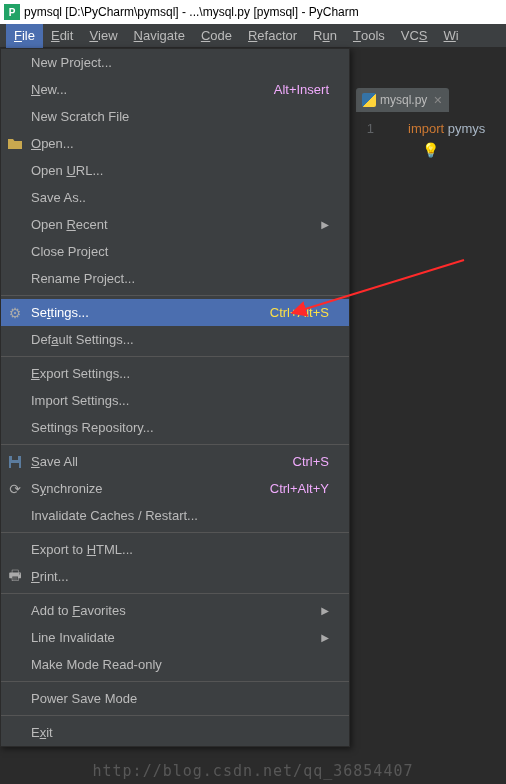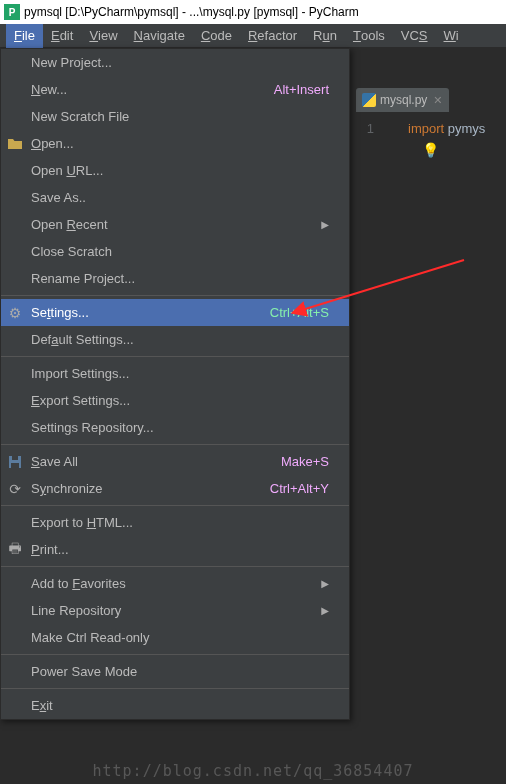--- a/index.html
+++ b/index.html
@@ -7,21 +7,21 @@
   .title-bar { height:24px; background:#fff; display:flex; align-items:center; font-size:12px; color:#000; padding-left:4px; }
   .title-bar .app-icon { width:16px; height:16px; background:#21a366; margin-right:4px; display:flex; align-items:center; justify-content:center; color:#fff; font-size:10px; font-weight:bold; }
   .menu-bar { height:24px; background:#3c3f41; display:flex; align-items:center; padding-left:6px; font-size:13px; color:#bbb; border-bottom:1px solid #2b2b2b; }
   .menu-bar .menu-item { padding:0 8px; height:24px; display:flex; align-items:center; cursor:default; }
   .menu-bar .menu-item.open { background:#4b6eaf; color:#fff; }
   .menu-bar .mn { text-decoration:underline; }
   .dropdown { position:absolute; top:48px; left:0; width:350px; background:#3c3f41; border:1px solid #2b2b2b; box-shadow:2px 2px 6px rgba(0,0,0,.5); z-index:10; }
   .dropdown .item { display:flex; align-items:center; height:27px; font-size:13px; color:#bbb; padding-left:30px; padding-right:20px; position:relative; }
   .dropdown .item.highlighted { background:#4b6eaf; color:#fff; }
   .dropdown .item .shortcut { margin-left:auto; color:#f0abfc; font-size:13px; }
-  .dropdown .item.highlighted .shortcut { color:#86efac; }
+  .dropdown .item.highlighted .shortcut { color:#fde047; }
   .dropdown .sep { height:1px; background:#555; margin:3px 0; }
   .dropdown .item .icon { position:absolute; left:6px; width:16px; height:16px; display:flex; align-items:center; justify-content:center; }
   .dropdown .item .sub-arrow { margin-left:auto; color:#aaa; font-size:10px; }
   .folder-icon svg path { fill:#c9a84f; }
   .gear-icon { color:#aaa; font-size:14px; }
   .save-icon svg rect.outer { fill:#5b7c9e; }
   .save-icon svg rect.inner { fill:#3c3f41; }
   .sync-icon { color:#aaa; font-size:14px; }
   .print-icon { color:#aaa; font-size:14px; }
   .editor-area { position:absolute; top:48px; left:350px; right:0; bottom:0; background:#2b2b2b; }
@@ -82,80 +82,83 @@
       <span>Open <span class="mn">U</span>RL...</span>
     </div>
     <div class="item">
       <span>Save As..</span>
     </div>
     <div class="item">
       <span>Open <span class="mn">R</span>ecent</span>
       <span class="sub-arrow">▶</span>
     </div>
     <div class="item">
-      <span>Close Scratch</span>
+      <span>Close Project</span>
     </div>
     <div class="item">
       <span>Rename Project...</span>
     </div>
     <div class="sep"></div>
     <div class="item highlighted">
       <span class="icon gear-icon">⚙</span>
       <span>Se<span class="mn">t</span>tings...</span>
       <span class="shortcut">Ctrl+Alt+S</span>
     </div>
     <div class="item">
       <span>Def<span class="mn">a</span>ult Settings...</span>
     </div>
     <div class="sep"></div>
     <div class="item">
-      <span>Import Settings...</span>
+      <span><span class="mn">E</span>xport Settings...</span>
     </div>
     <div class="item">
-      <span><span class="mn">E</span>xport Settings...</span>
+      <span>Import Settings...</span>
     </div>
     <div class="item">
       <span>Settings Repository...</span>
     </div>
     <div class="sep"></div>
     <div class="item">
       <span class="icon save-icon">
         <svg width="14" height="14" viewBox="0 0 14 14">
           <rect class="outer" x="1" y="1" width="12" height="12"></rect>
           <rect class="inner" x="4" y="1" width="6" height="4"></rect>
           <rect class="inner" x="3" y="8" width="8" height="5"></rect>
         </svg>
       </span>
       <span><span class="mn">S</span>ave All</span>
-      <span class="shortcut">Make+S</span>
+      <span class="shortcut">Ctrl+S</span>
     </div>
     <div class="item">
       <span class="icon sync-icon">⟳</span>
       <span>S<span class="mn">y</span>nchronize</span>
       <span class="shortcut">Ctrl+Alt+Y</span>
+    </div>
+    <div class="item">
+      <span>Invalidate Caches / Restart...</span>
     </div>
     <div class="sep"></div>
     <div class="item">
       <span>Export to <span class="mn">H</span>TML...</span>
     </div>
     <div class="item">
       <span class="icon print-icon">🖶</span>
       <span><span class="mn">P</span>rint...</span>
     </div>
     <div class="sep"></div>
     <div class="item">
       <span>Add to <span class="mn">F</span>avorites</span>
       <span class="sub-arrow">▶</span>
     </div>
     <div class="item">
-      <span>Line Repository</span>
+      <span>Line Invalidate</span>
       <span class="sub-arrow">▶</span>
     </div>
     <div class="item">
-      <span>Make Ctrl Read-only</span>
+      <span>Make Mode Read-only</span>
     </div>
     <div class="sep"></div>
     <div class="item">
       <span>Power Save Mode</span>
     </div>
     <div class="sep"></div>
     <div class="item">
       <span>E<span class="mn">x</span>it</span>
     </div>
   </div>

